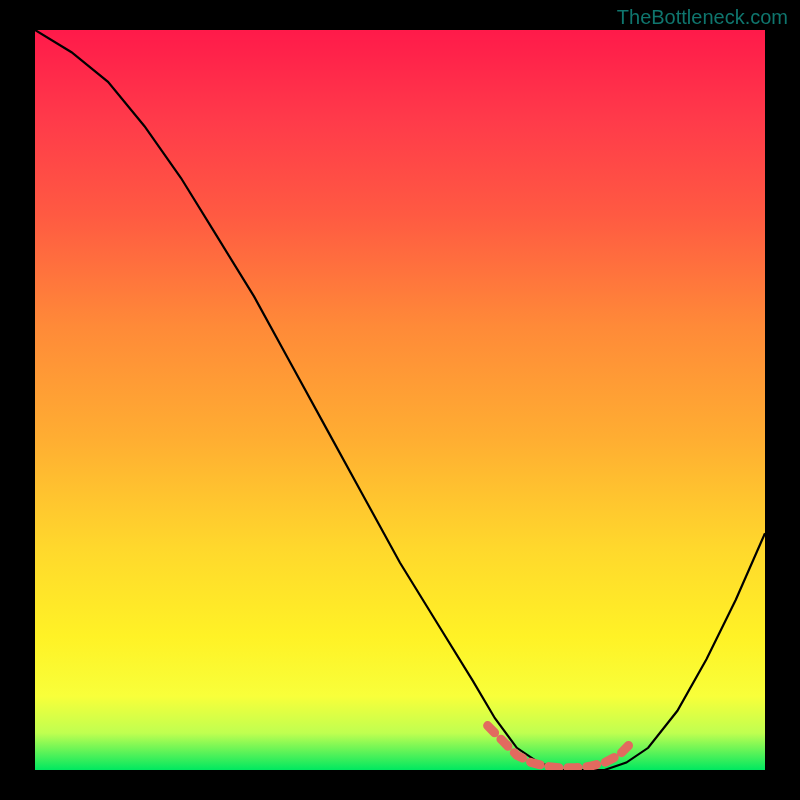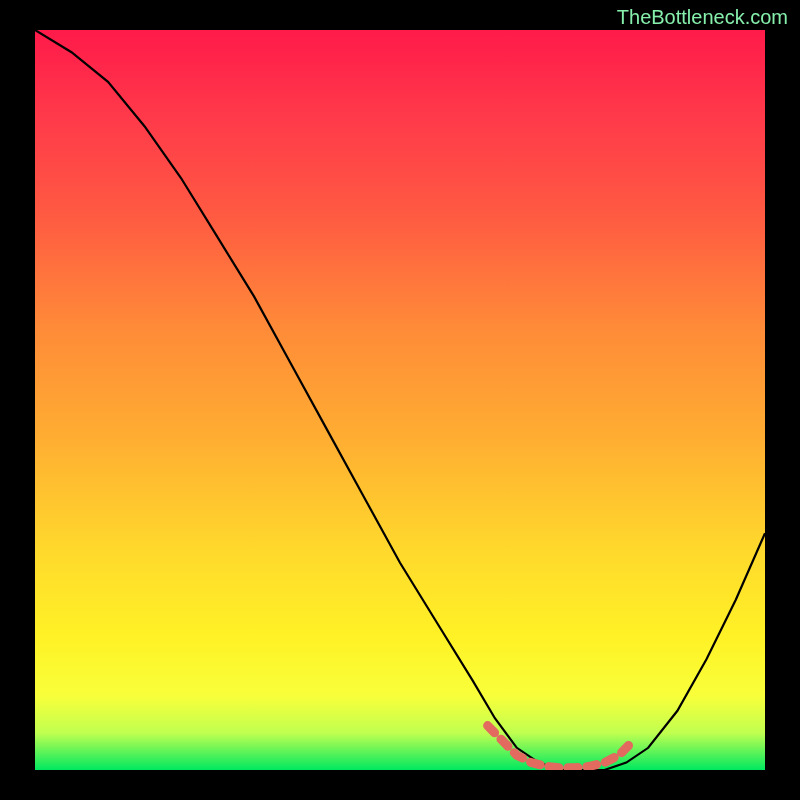--- a/index.html
+++ b/index.html
@@ -8,21 +8,21 @@
   height: 800px;
   background: #000;
   font-family: Arial, sans-serif;
   position: relative;
   overflow: hidden;
 }
 .watermark {
   position: absolute;
   top: 6px;
   right: 12px;
-  color: #86efac;
+  color: #0f766e;
   font-size: 20px;
   font-weight: 500;
   z-index: 10;
 }
 .plot-area {
   position: absolute;
   left: 35px;
   top: 30px;
   width: 730px;
   height: 740px;

